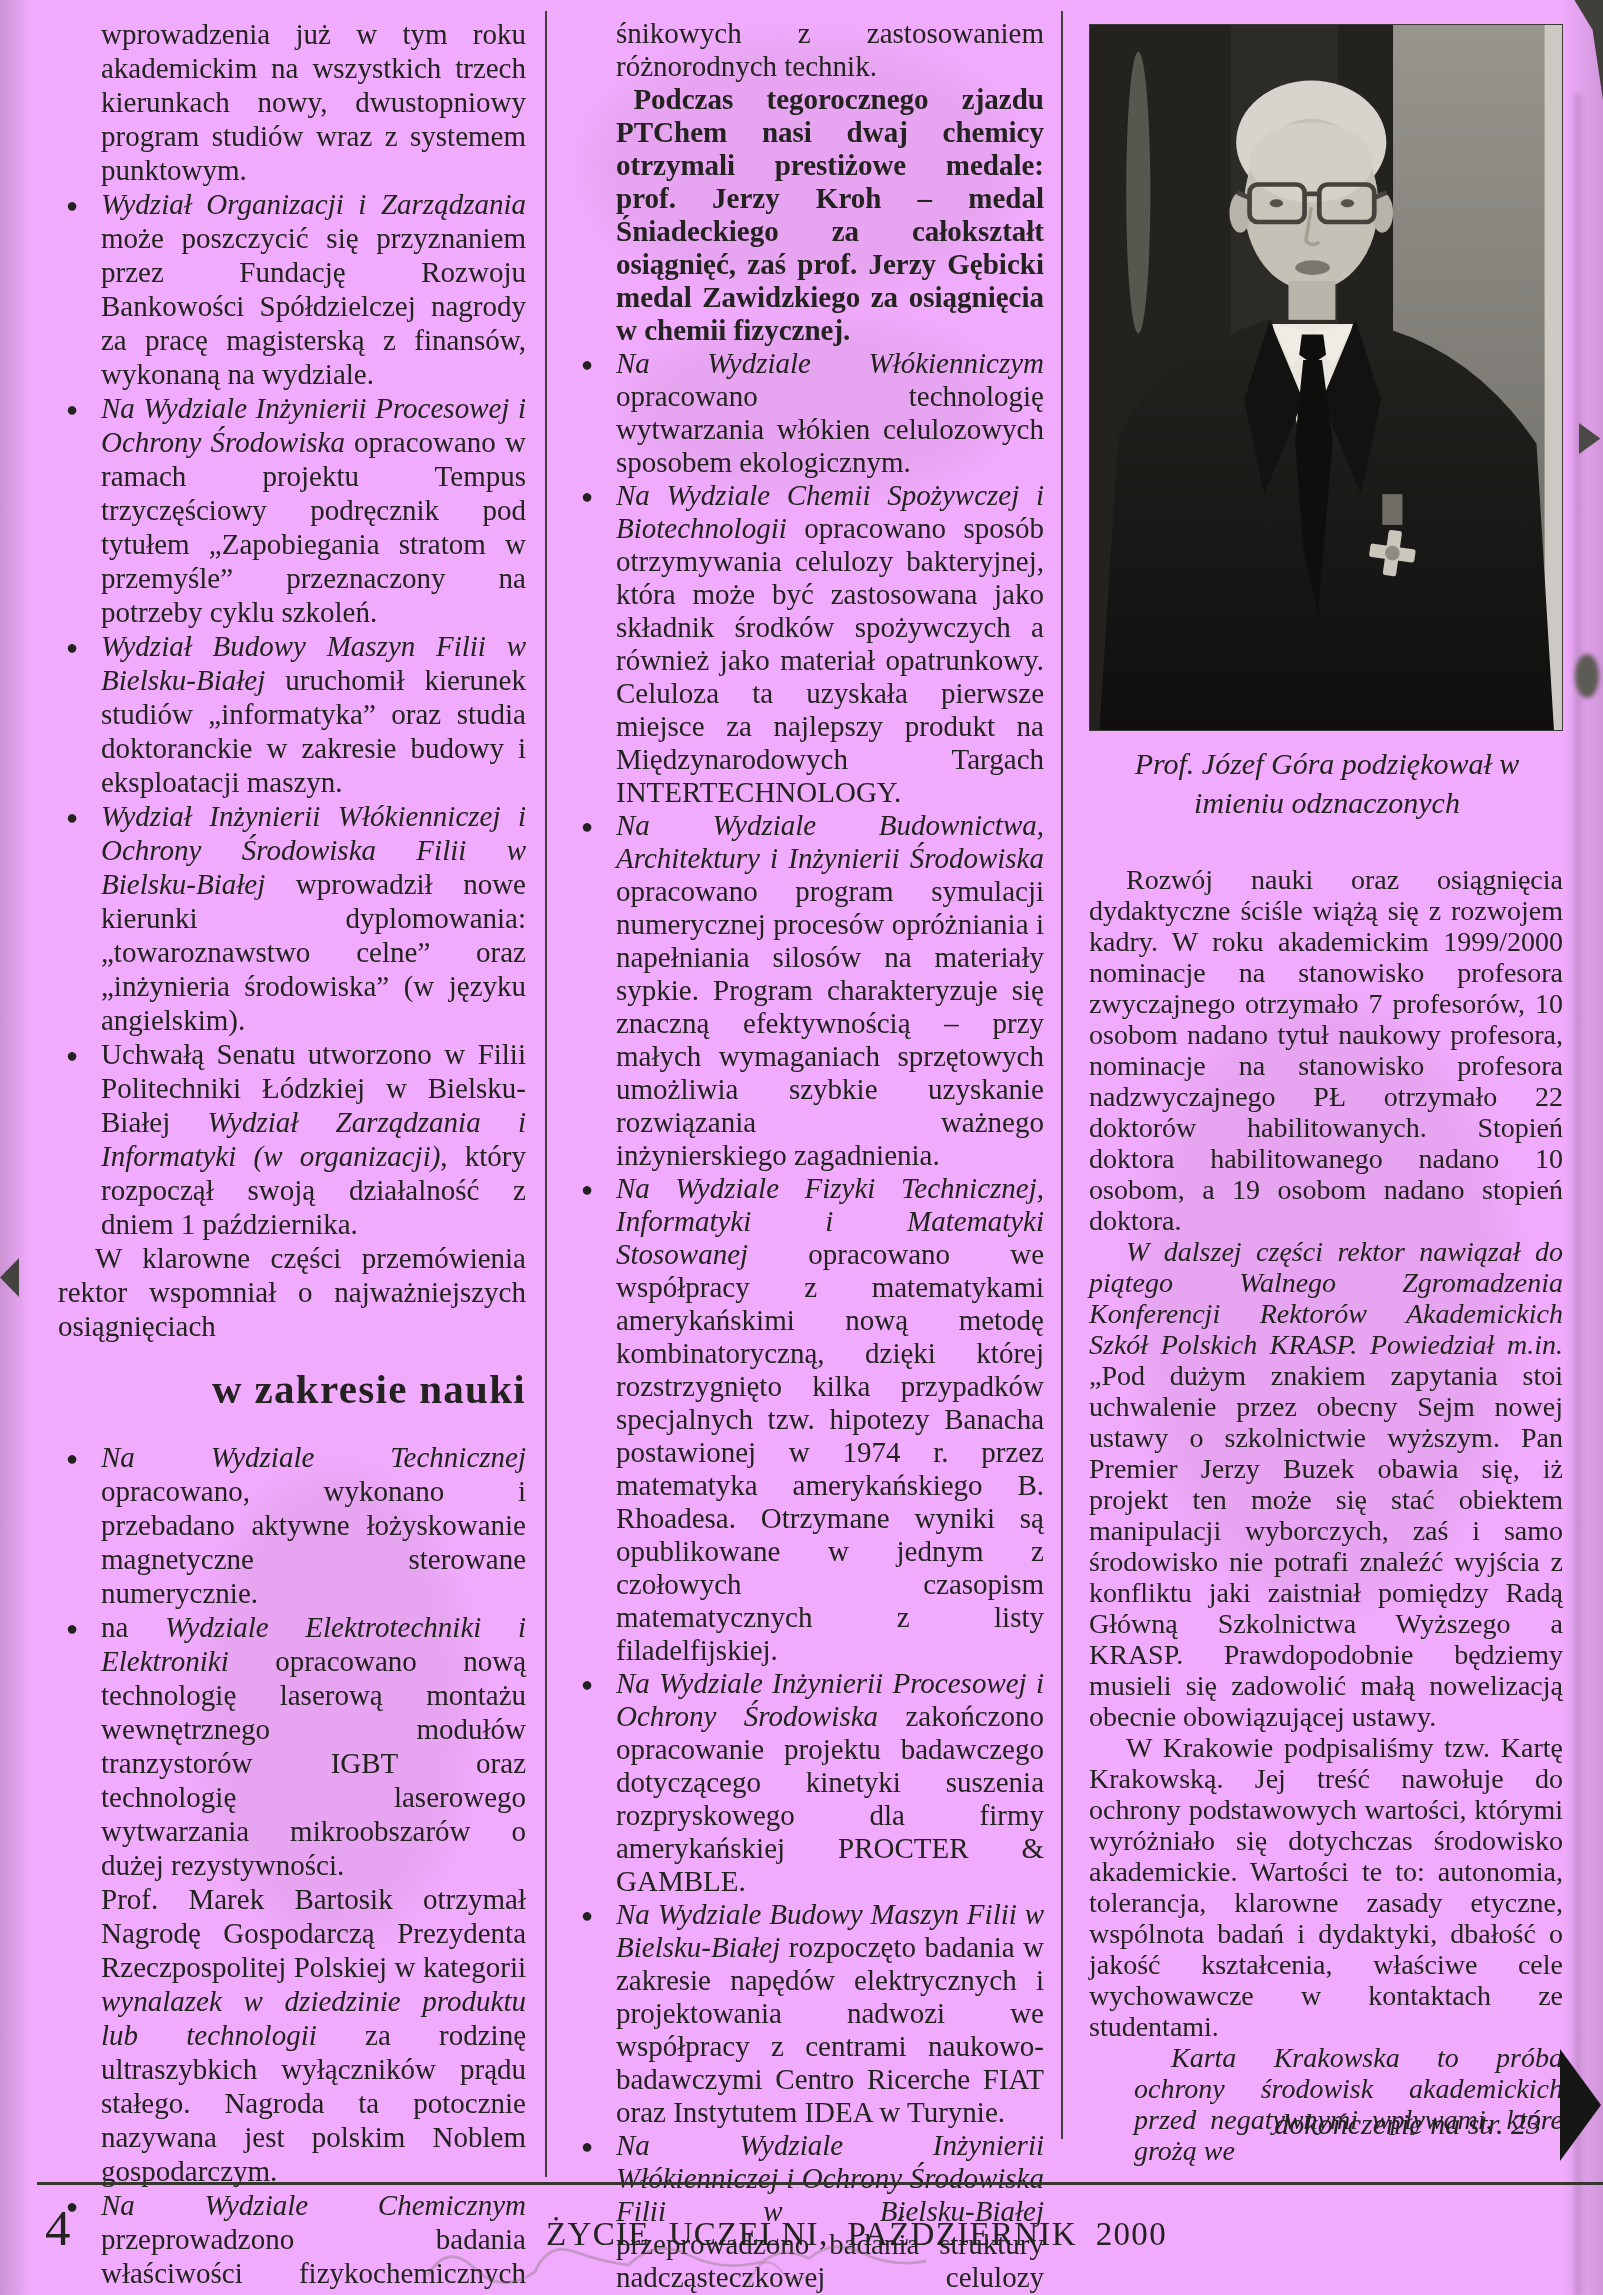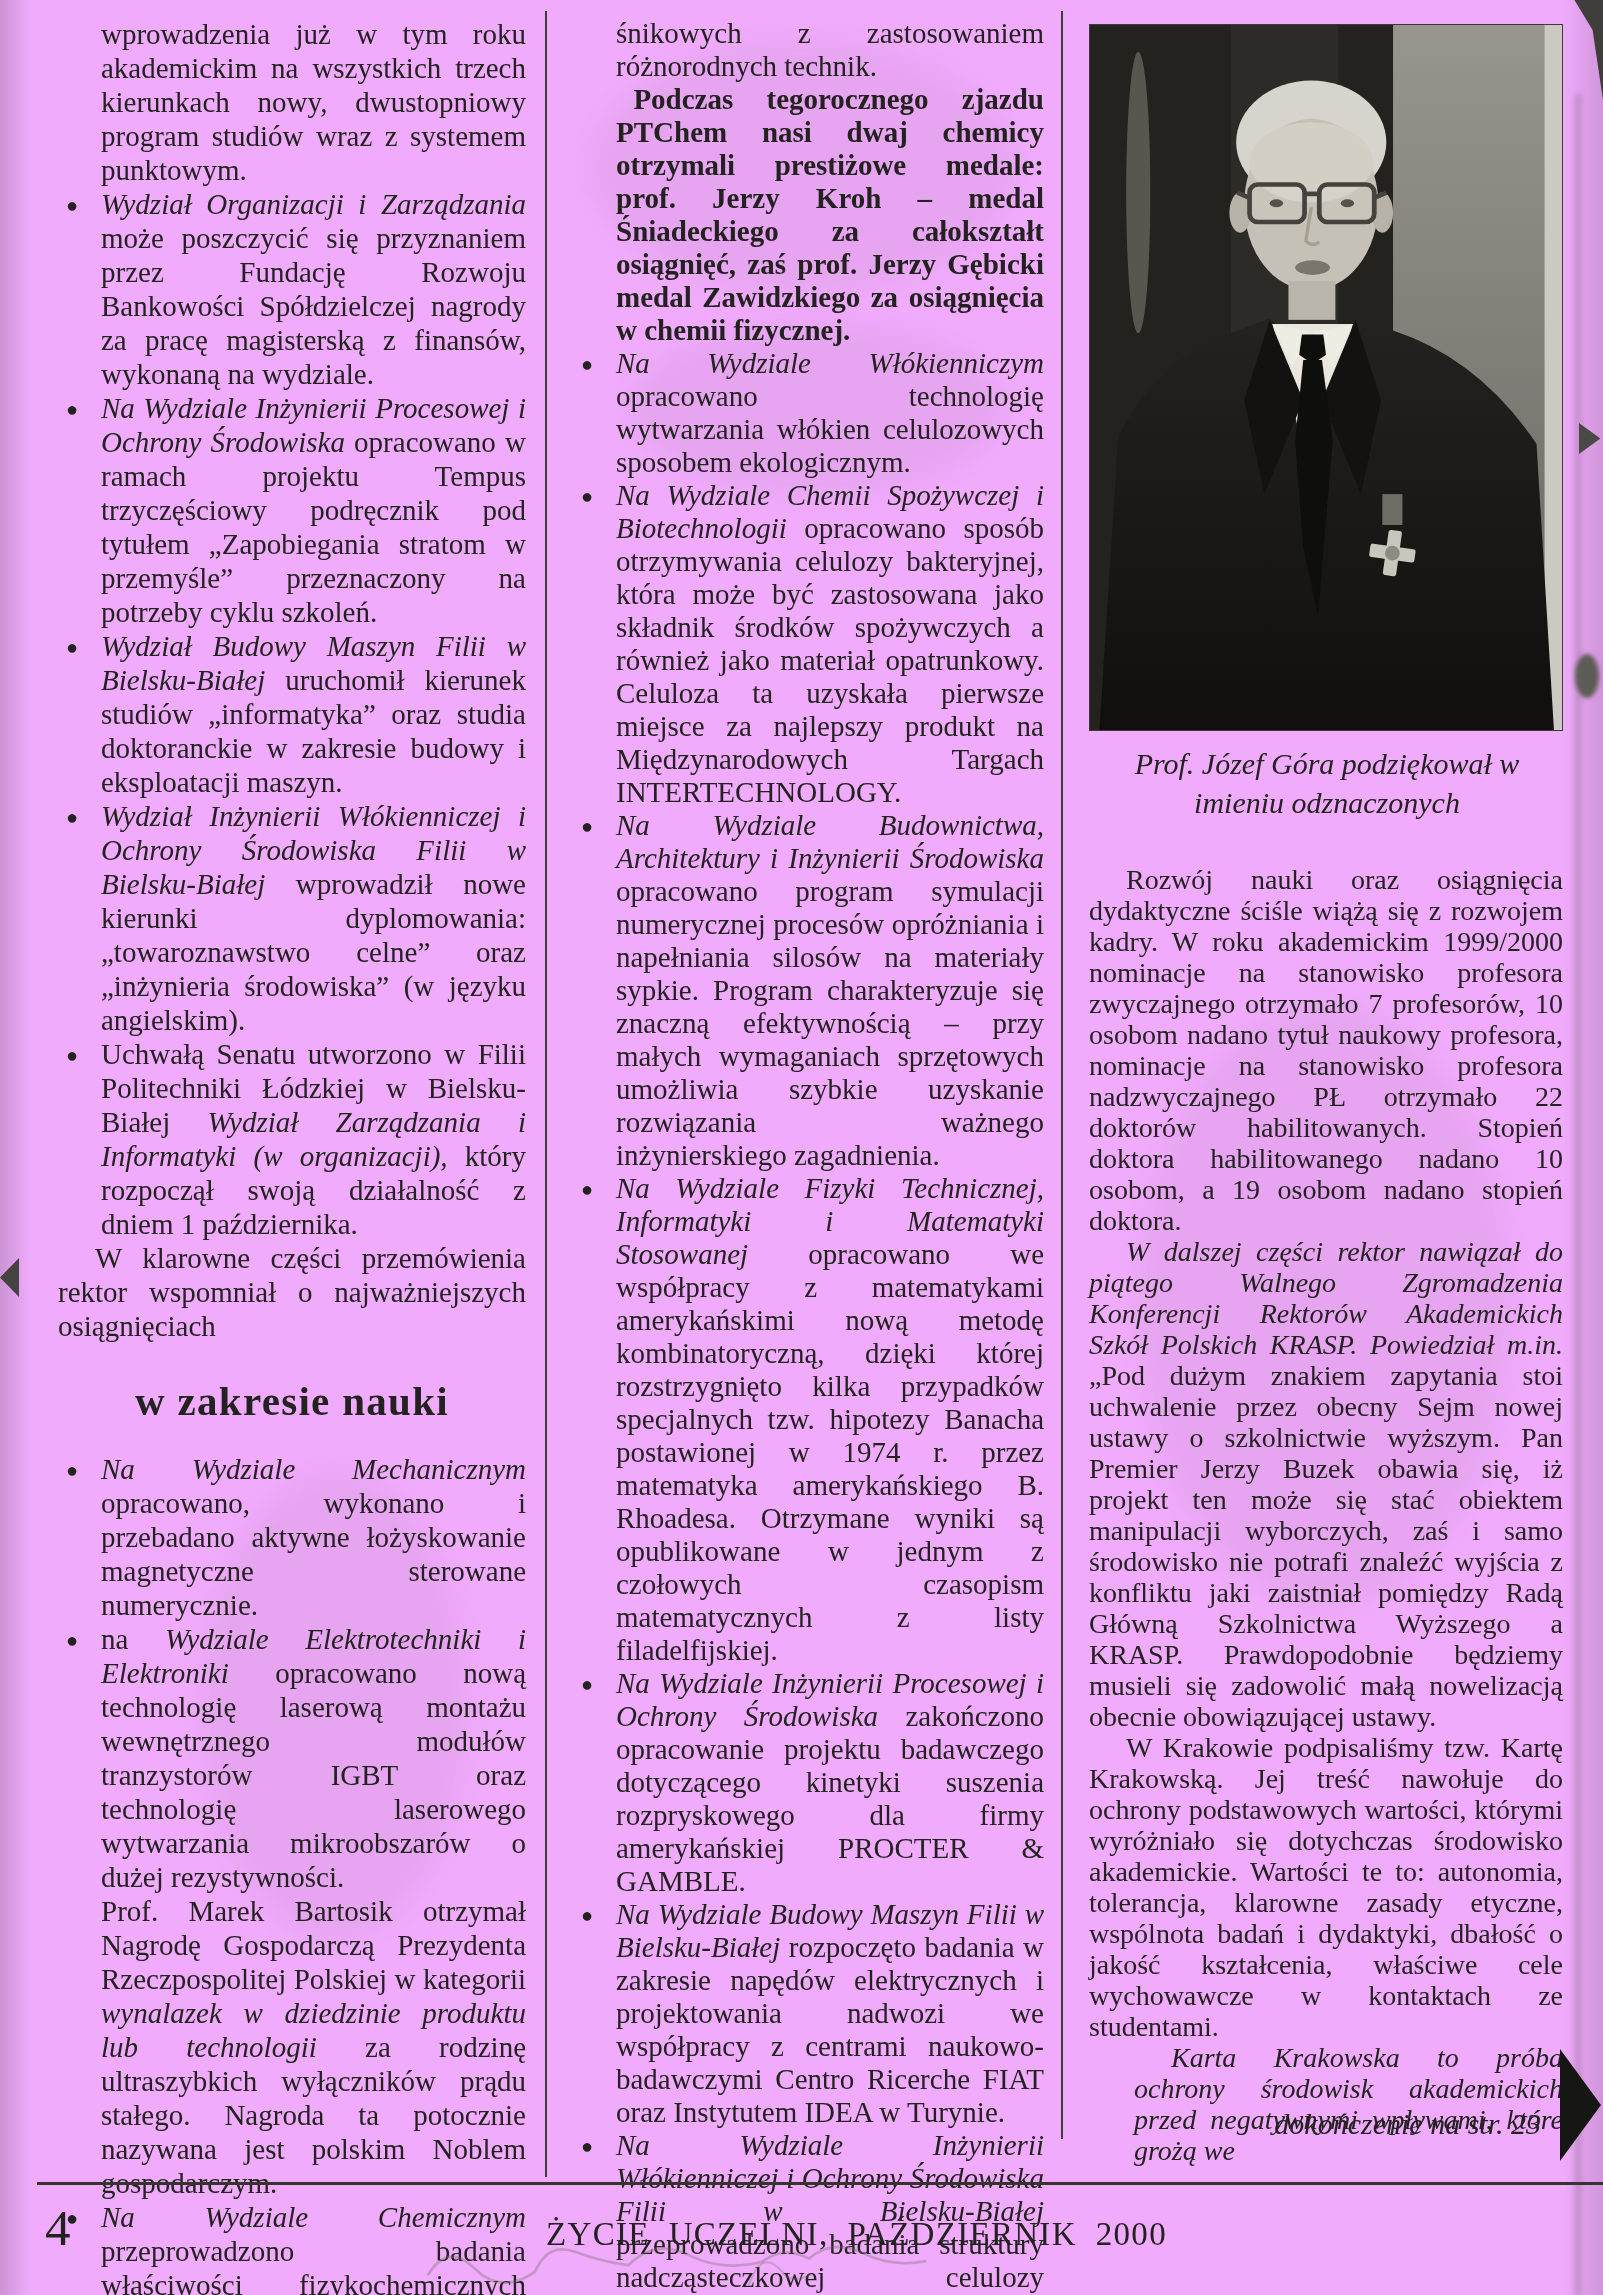--- a/index.html
+++ b/index.html
@@ -32,22 +32,22 @@
   #col3-text{position:absolute;left:1089px;top:864px;width:474px;
     font-size:28px;line-height:31px;text-align:justify;}
   .blk{margin:0;}
   .cont{margin-left:43px;}
   .cont-indent{margin-left:43px;text-indent:17.4px;font-weight:bold;}
   .para{text-indent:37px;}
   .para-italic{text-indent:37px;font-style:italic;margin-left:45px;}
   .bullet{margin-left:43px;position:relative;}
   .bullet-cont{margin-left:43px;}
   .dot{position:absolute;left:-35px;top:0.7px;font-size:20px;line-height:inherit;}
-  .heading{font-weight:700;font-size:41px;line-height:44px;margin:36px 0 29px 0;
-    text-align:center;letter-spacing:1.3px;text-indent:0;}
+  .heading{font-weight:700;font-size:41px;line-height:44px;margin:24px 0 29px 0;
+    text-align:right;letter-spacing:1.3px;text-indent:0;}
   em{font-style:italic;}
   .vrule{position:absolute;top:10.7px;width:2px;background:#403e3b;}
   #vrule1{left:545px;height:2166px;}
   #vrule2{left:1061px;height:2128px;}
   
   #photo{position:absolute;left:1089px;top:24px;width:474px;height:707px;
     border:1.3px solid #3c3b38;box-sizing:border-box;background:#1f1e1c;}
   #photo svg{display:block;width:100%;height:100%;}
   #caption{position:absolute;left:1091px;top:744px;width:472px;font-style:italic;
     font-size:30px;line-height:39px;text-align:center;}
@@ -81,21 +81,21 @@
 
   <div id="col1" class="col">
       <div class="blk cont"><span class="txt"><span>wprowadzenia już w tym roku akademickim na wszystkich trzech kierunkach nowy, dwustopniowy program studiów wraz z systemem punktowym.</span></span></div>
       <div class="blk bullet"><span class="dot">●</span><span class="txt"><em>Wydział Organizacji i Zarządzania</em><span> może poszczycić się przyznaniem przez Fundację Rozwoju Bankowości Spółdzielczej nagrody za pracę magisterską z finansów, wykonaną na wydziale.</span></span></div>
       <div class="blk bullet"><span class="dot">●</span><span class="txt"><em>Na Wydziale Inżynierii Procesowej i Ochrony Środowiska</em><span> opracowano w ramach projektu Tempus trzyczęściowy podręcznik pod tytułem „Zapobiegania stratom w przemyśle” przeznaczony na potrzeby cyklu szkoleń.</span></span></div>
       <div class="blk bullet"><span class="dot">●</span><span class="txt"><em>Wydział Budowy Maszyn Filii w Bielsku-Białej</em><span> uruchomił kierunek studiów „informatyka” oraz studia doktoranckie w zakresie budowy i eksploatacji maszyn.</span></span></div>
       <div class="blk bullet"><span class="dot">●</span><span class="txt"><em>Wydział Inżynierii Włókienniczej i Ochrony Środowiska Filii w Bielsku-Białej</em><span> wprowadził nowe kierunki dyplomowania: „towaroznawstwo celne” oraz „inżynieria środowiska” (w języku angielskim).</span></span></div>
       <div class="blk bullet"><span class="dot">●</span><span class="txt"><span>Uchwałą Senatu utworzono w Filii Politechniki Łódzkiej w Bielsku-Białej </span><em>Wydział Zarządzania i Informatyki (w organizacji)</em><span>, który rozpoczął swoją działalność z dniem 1 października.</span></span></div>
       <div class="blk para"><span class="txt"><span>W klarowne części przemówienia rektor wspomniał o najważniejszych osiągnięciach</span></span></div>
       <div class="blk heading"><span class="txt"><span>w zakresie nauki</span></span></div>
-      <div class="blk bullet"><span class="dot">●</span><span class="txt"><em>Na Wydziale Mechanicznym</em><span> opracowano, wykonano i przebadano aktywne łożyskowanie magnetyczne sterowane numerycznie.</span></span></div>
+      <div class="blk bullet"><span class="dot">●</span><span class="txt"><em>Na Wydziale Technicznej</em><span> opracowano, wykonano i przebadano aktywne łożyskowanie magnetyczne sterowane numerycznie.</span></span></div>
       <div class="blk bullet"><span class="dot">●</span><span class="txt"><span>na </span><em>Wydziale Elektrotechniki i Elektroniki</em><span> opracowano nową technologię laserową montażu wewnętrznego modułów tranzystorów IGBT oraz technologię laserowego wytwarzania mikroobszarów o dużej rezystywności.</span></span></div>
       <div class="blk bullet-cont"><span class="txt"><span>Prof. Marek Bartosik otrzymał Nagrodę Gospodarczą Prezydenta Rzeczpospolitej Polskiej w kategorii </span><em>wynalazek w dziedzinie produktu lub technologii</em><span>  za rodzinę ultraszybkich wyłączników prądu stałego. Nagroda ta potocznie nazywana jest polskim Noblem gospodarczym.</span></span></div>
       <div class="blk bullet"><span class="dot">●</span><span class="txt"><em>Na Wydziale Chemicznym</em><span> przeprowadzono badania właściwości fizykochemicznych katalizatorów no-</span></span></div>
     </div>
   <div id="vrule1" class="vrule"></div>
   <div id="col2" class="col">
       <div class="blk cont"><span class="txt"><span>śnikowych z zastosowaniem różnorodnych technik.</span></span></div>
       <div class="blk cont-indent"><span class="txt"><span>Podczas tegorocznego zjazdu PTChem nasi dwaj chemicy otrzymali prestiżowe medale: prof. Jerzy Kroh – medal Śniadeckiego za całokształt osiągnięć, zaś prof. Jerzy Gębicki medal Zawidzkiego za osiągnięcia w chemii fizycznej.</span></span></div>
       <div class="blk bullet"><span class="dot">●</span><span class="txt"><em>Na Wydziale Włókienniczym</em><span> opracowano technologię wytwarzania włókien celulozowych sposobem ekologicznym.</span></span></div>
       <div class="blk bullet"><span class="dot">●</span><span class="txt"><em>Na Wydziale Chemii Spożywczej i Biotechnologii</em><span> opracowano sposób otrzymywania celulozy bakteryjnej, która może być zastosowana jako składnik środków spożywczych a również jako materiał opatrunkowy. Celuloza ta uzyskała pierwsze miejsce za najlepszy produkt na Międzynarodowych Targach INTERTECHNOLOGY.</span></span></div>

